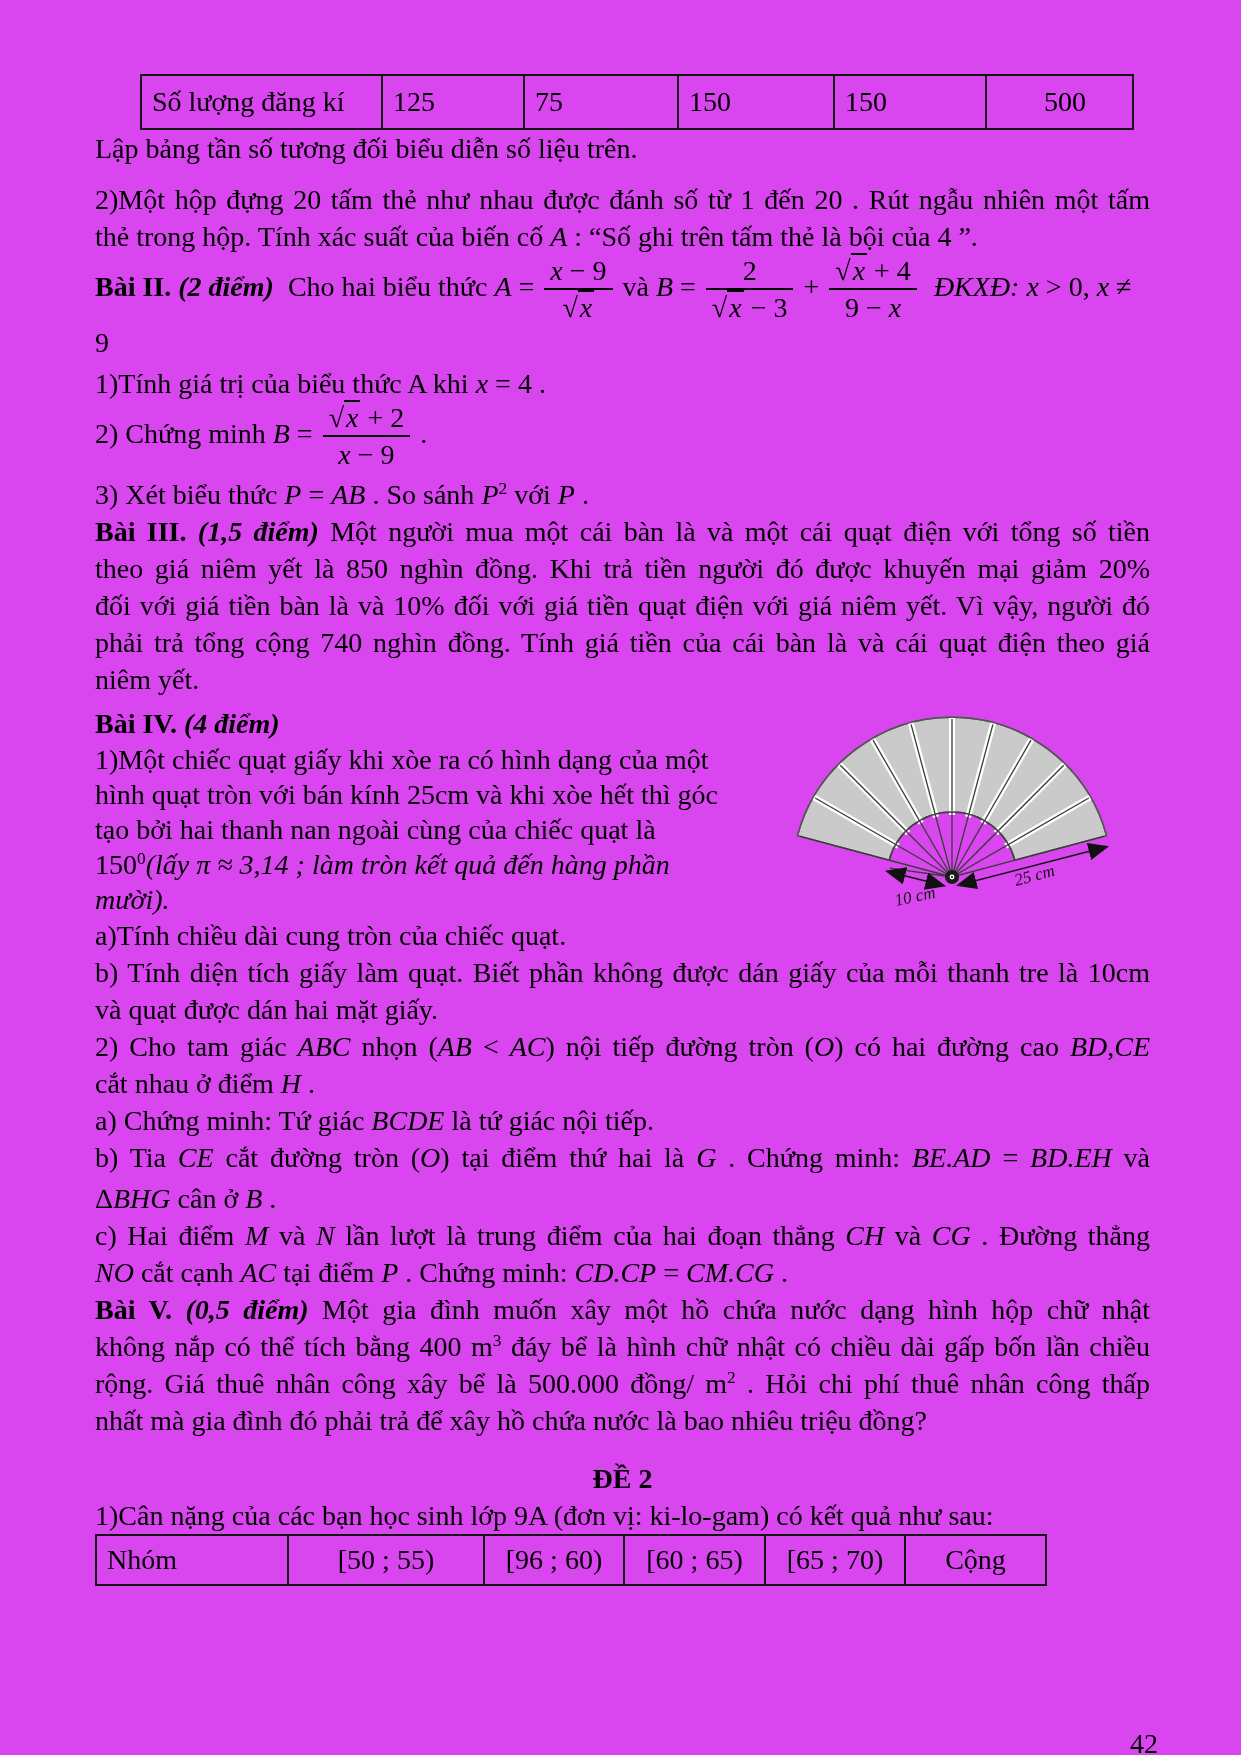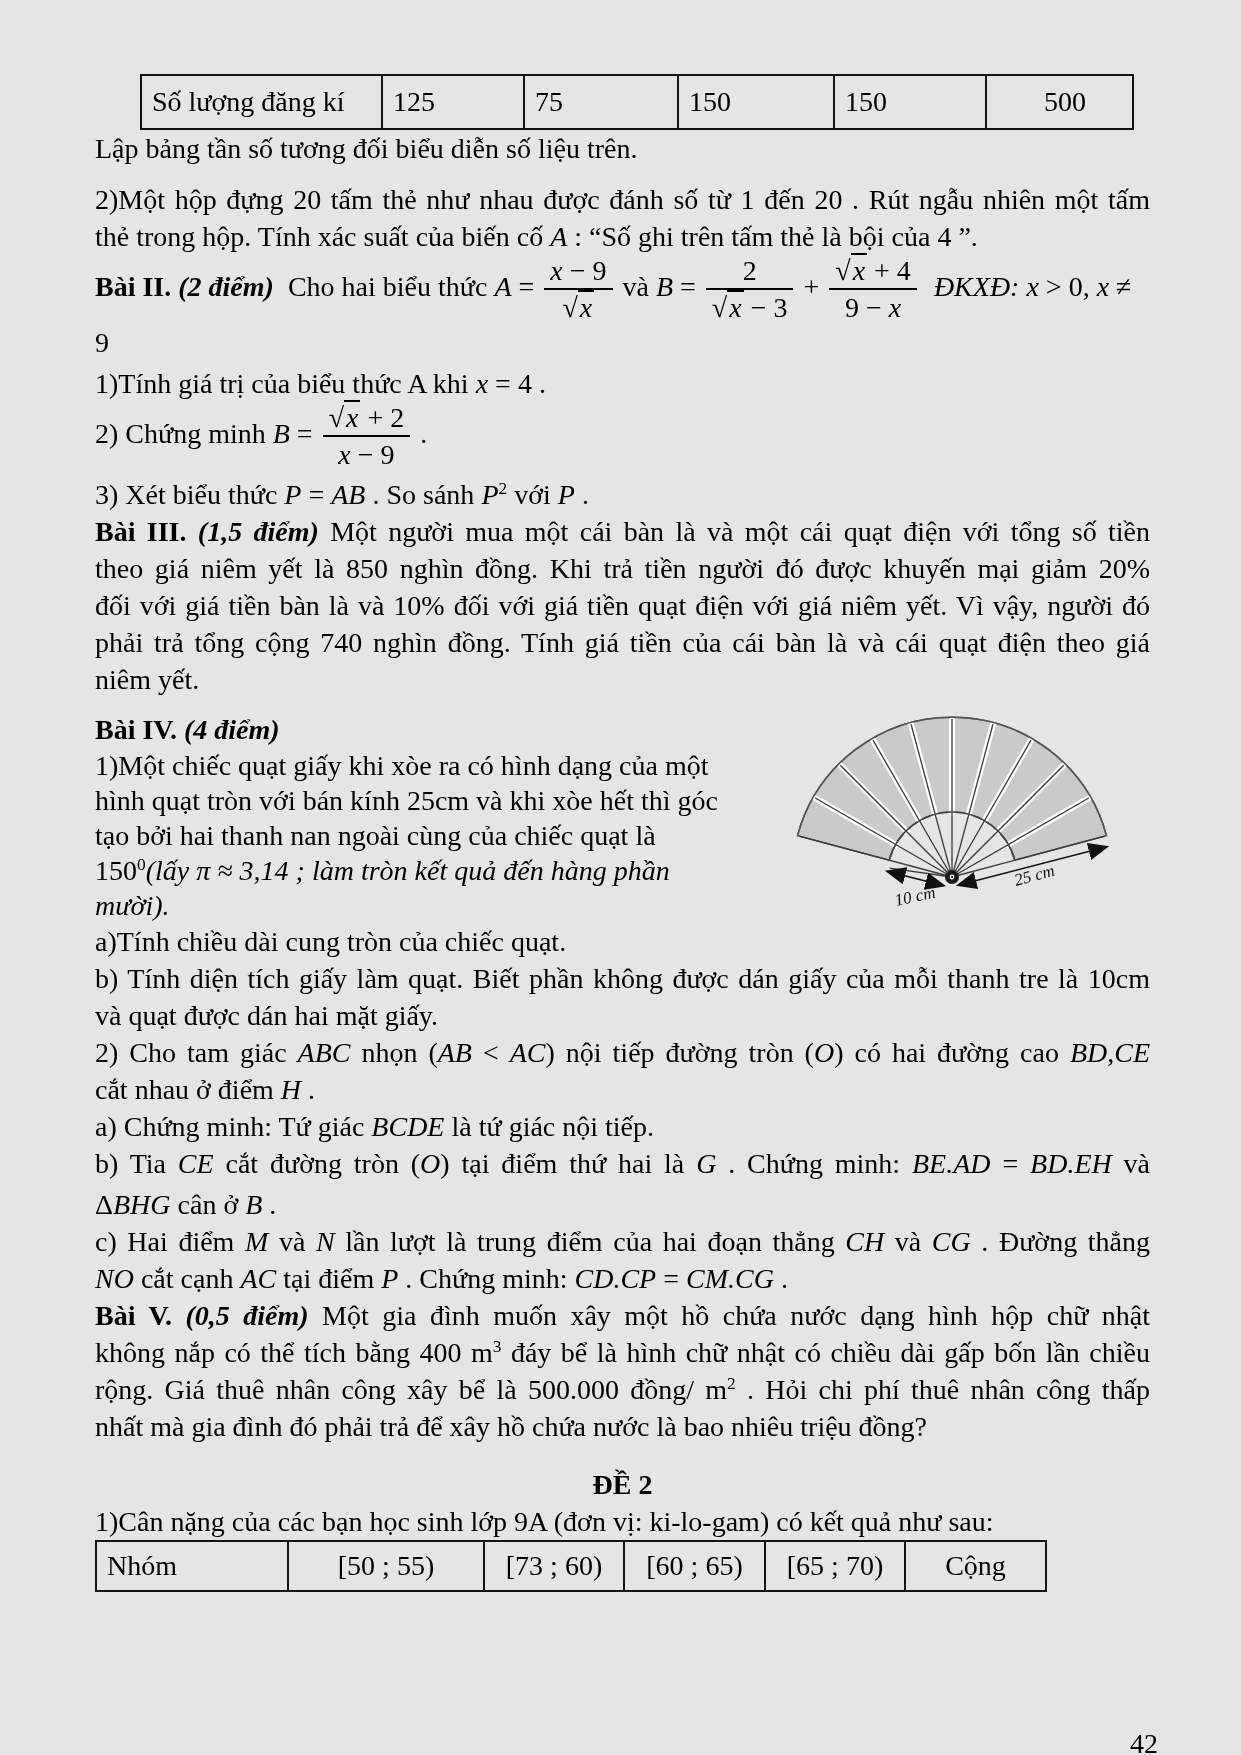--- a/index.html
+++ b/index.html
@@ -1,24 +1,24 @@
 <!DOCTYPE html>
 <html><head>
 <meta charset="utf-8">
 <style>
   html,body{margin:0;padding:0;background:#ffffff;}
-  .page{position:relative;width:1241px;height:1755px;background:#e5e5e5;overflow:hidden;
+  .page{position:relative;width:1241px;height:1755px;background:#d946ef;overflow:hidden;
         font-family:"Liberation Serif", "DejaVu Serif", serif;font-size:28px;color:#000;}
   .content{position:absolute;left:95px;top:74px;width:1055px;}
   .line{line-height:37px;white-space:normal;}
   .j{text-align:justify;text-align-last:justify;}
   .c{text-align:center;}
   .nw{width:640px;line-height:35px;}
   .mt14{margin-top:14px;}
-  .mt13{margin-top:13px;}
+  .mt13{margin-top:7px;}
   .mt6{margin-top:6px;}
   .mt4{margin-top:4px;}
   .mt21{margin-top:21px;}
   .b{font-weight:bold;}
   .bi{font-weight:bold;font-style:italic;}
   .i{font-style:italic;}
   sup{font-size:0.62em;line-height:0;}
   .frac{display:inline-block;vertical-align:middle;text-align:center;padding:0 3px;line-height:1.12;}
   .frac .num{display:block;padding:0 6px 2px;border-bottom:2px solid #000;}
   .frac .den{display:block;padding:2px 6px 0;}
@@ -105,21 +105,21 @@
           <col style="width:196px">
           <col style="width:140px">
           <col style="width:141px">
           <col style="width:140px">
           <col style="width:141px">
         </colgroup>
       <tbody>
           <tr>
         <td class="hd">Nhóm</td>
         <td class="ctr">[50 ; 55)</td>
-        <td class="ctr">[73 ; 60)</td>
+        <td class="ctr">[96 ; 60)</td>
         <td class="ctr">[60 ; 65)</td>
         <td class="ctr">[65 ; 70)</td>
         <td class="ctr">Cộng</td>
       </tr>
     </tbody>
       </table>
   </div>
 
   <svg class="fan" width="424" height="246" viewBox="0 0 424 246">
     <defs>

